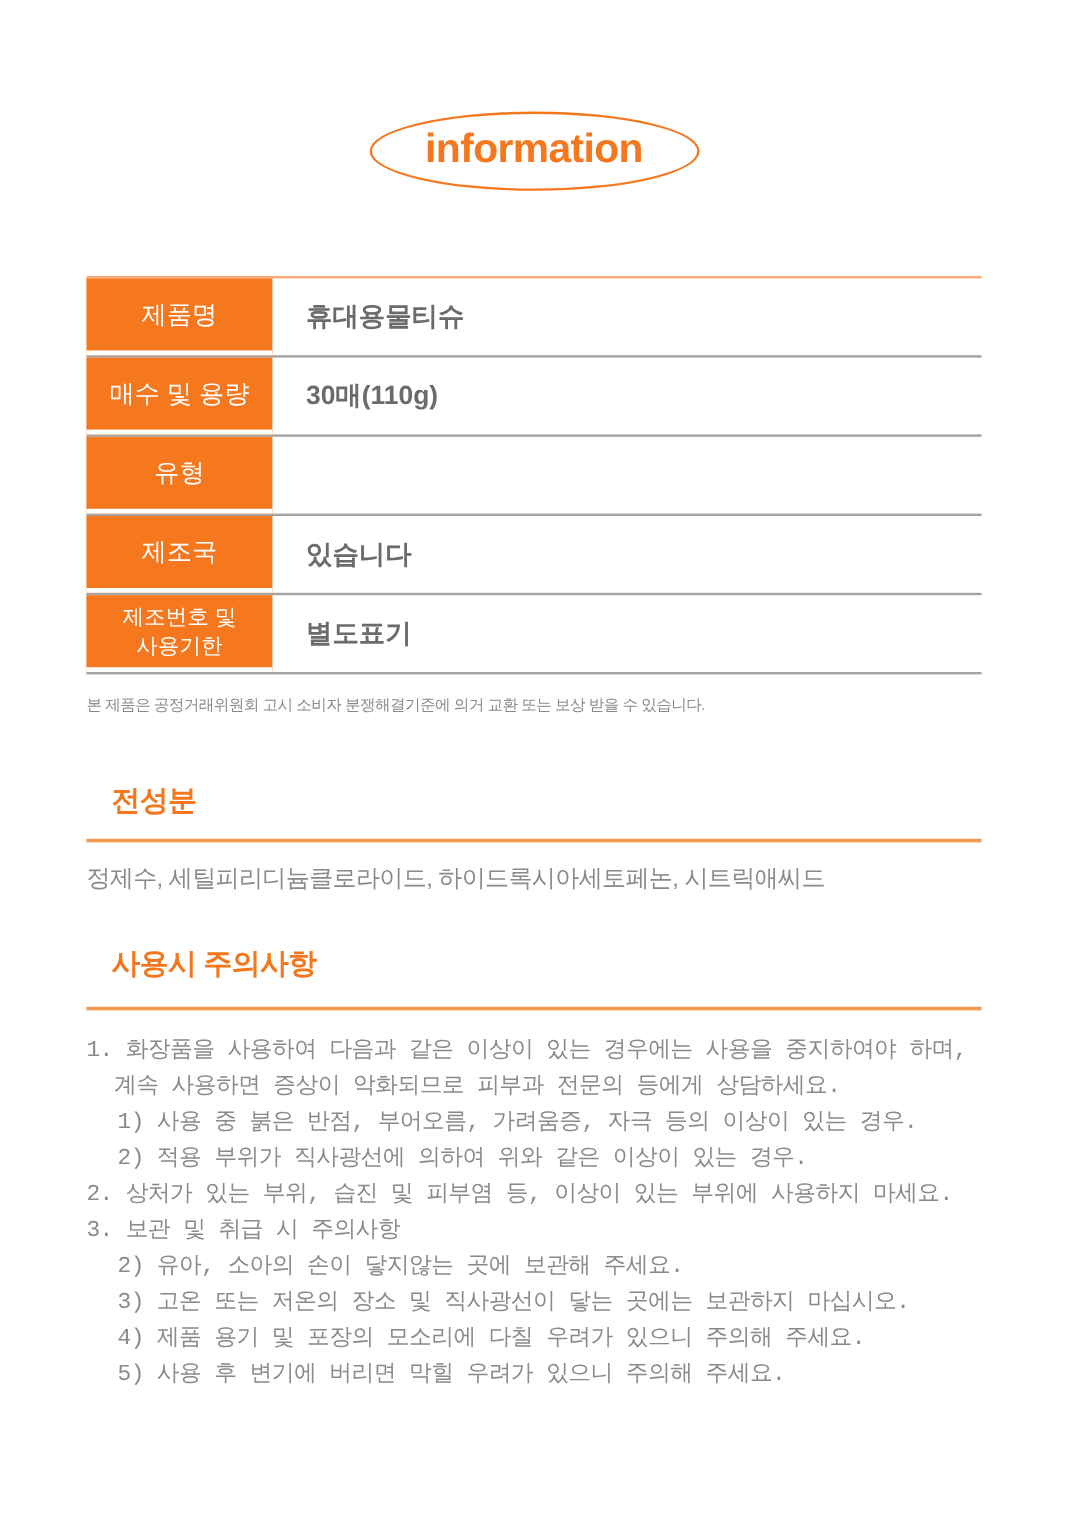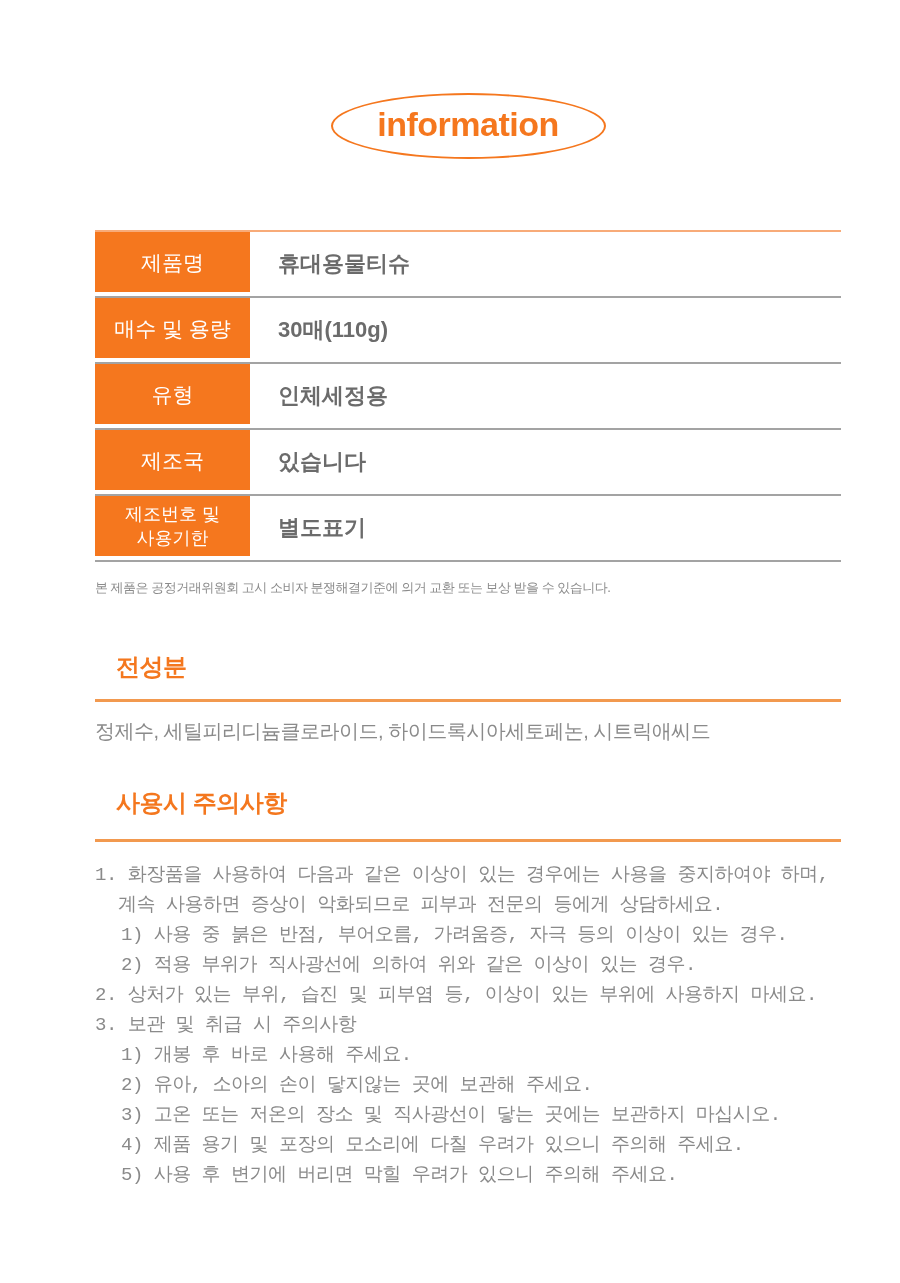--- a/index.html
+++ b/index.html
@@ -10,21 +10,21 @@
   }
   .page {
     position: relative;
     width: 900px;
     height: 1283px;
     background: #ffffff;
     overflow: hidden;
   }
   .content {
     position: absolute;
-    left: 95px;
+    left: 72px;
     width: 746px;
     top: 0;
   }
 
   
   .badge {
     margin: 93px auto 0 auto;
     width: 271px;
     height: 62px;
     border: 2px solid #F5771E;
@@ -138,21 +138,20 @@
     <div class="spec-value">휴대용물티슈</div>
   </div>
 
   <div class="spec-row">
     <div class="spec-label">매수 및 용량</div>
     <div class="spec-value">30매(110g)</div>
   </div>
 
   <div class="spec-row">
     <div class="spec-label">유형</div>
-    <div class="spec-value">인체세정용</div>
   </div>
 
   <div class="spec-row">
     <div class="spec-label">제조국</div>
     <div class="spec-value">있습니다</div>
   </div>
 
   <div class="spec-row small-label">
     <div class="spec-label">제조번호 및
 사용기한</div>
@@ -177,21 +176,20 @@
   <div class="caution-item indent-1">계속 사용하면 증상이 악화되므로 피부과 전문의 등에게 상담하세요.</div>
 
   <div class="caution-item indent-2">1) 사용 중 붉은 반점, 부어오름, 가려움증, 자극 등의 이상이 있는 경우.</div>
 
   <div class="caution-item indent-2">2) 적용 부위가 직사광선에 의하여 위와 같은 이상이 있는 경우.</div>
 
   <div class="caution-item indent-0">2. 상처가 있는 부위, 습진 및 피부염 등, 이상이 있는 부위에 사용하지 마세요.</div>
 
   <div class="caution-item indent-0">3. 보관 및 취급 시 주의사항</div>
 
-  <div class="caution-item indent-2">1) 개봉 후 바로 사용해 주세요.</div>
 
   <div class="caution-item indent-2">2) 유아, 소아의 손이 닿지않는 곳에 보관해 주세요.</div>
 
   <div class="caution-item indent-2">3) 고온 또는 저온의 장소 및 직사광선이 닿는 곳에는 보관하지 마십시오.</div>
 
   <div class="caution-item indent-2">4) 제품 용기 및 포장의 모소리에 다칠 우려가 있으니 주의해 주세요.</div>
 
   <div class="caution-item indent-2">5) 사용 후 변기에 버리면 막힐 우려가 있으니 주의해 주세요.</div>
 </div>
     </div>

